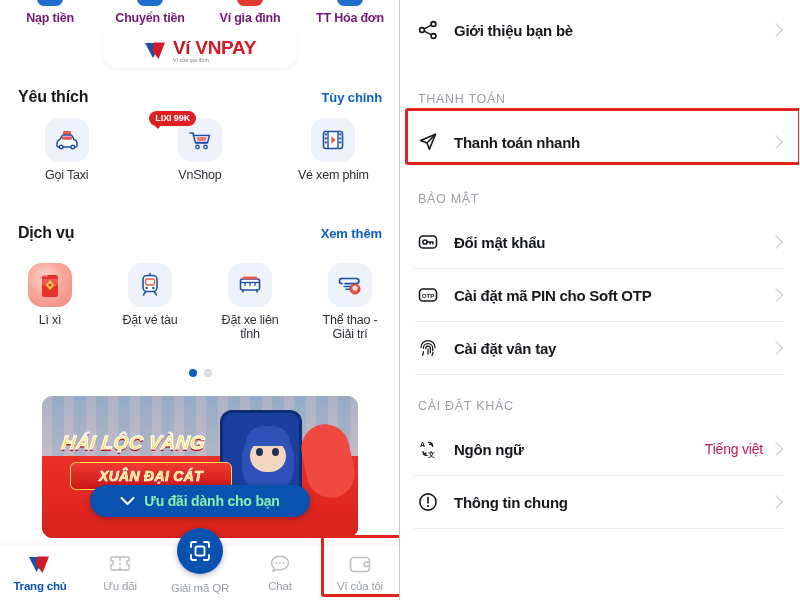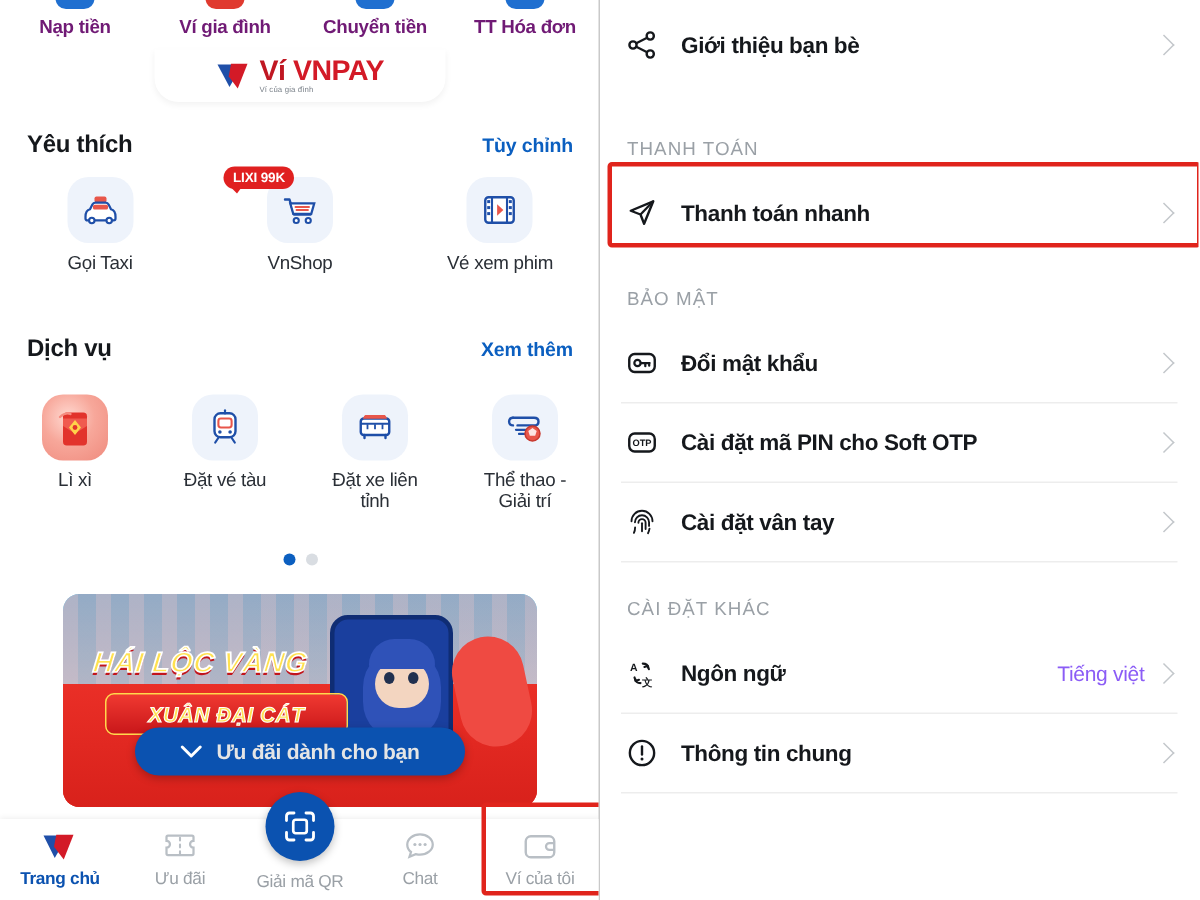--- a/index.html
+++ b/index.html
@@ -145,21 +145,21 @@
   .mascot-hat{
     position:absolute;left:10px;top:6px;width:44px;height:20px;border-radius:22px 22px 4px 4px;
     background:#2f52b8;
   }
   .banner-arm{
     position:absolute;right:6px;top:28px;width:48px;height:74px;border-radius:24px;
     background:#ef4a42;transform:rotate(-12deg);
   }
   .promo-pill{
     position:absolute;left:90px;top:485px;width:220px;height:32px;
-    background:#0b52b0;border-radius:16px;color:#e5e5e5;
+    background:#0b52b0;border-radius:16px;color:#86efac;
     display:flex;align-items:center;justify-content:center;gap:9px;
     font-size:14px;font-weight:600;letter-spacing:-.2px;
     box-shadow:0 2px 6px rgba(0,0,0,.25);z-index:6;
   }
 
   
   .bottom-nav{
     position:absolute;left:0;bottom:0;width:400px;height:54px;
     background:#ffffff;display:flex;align-items:flex-start;
     box-shadow:0 -1px 4px rgba(0,0,0,.07);z-index:8;text-align:center;
@@ -193,21 +193,21 @@
     height:52px;padding:0 18px 0 14px;box-sizing:border-box;
   }
   .row-icon{
     width:28px;height:28px;flex:none;display:flex;align-items:center;justify-content:center;
     margin-right:12px;
   }
   .row-label{
     flex:1;font-size:15px;font-weight:700;color:#15181c;letter-spacing:-.25px;
   }
   .row-value{
-    font-size:14px;color:#8b5cf6;margin-right:8px;letter-spacing:-.2px;
+    font-size:14px;color:#be185d;margin-right:8px;letter-spacing:-.2px;
   }
   .chev{
     width:9px;height:9px;border-right:1.8px solid #c3c7cb;border-top:1.8px solid #c3c7cb;
     transform:rotate(45deg);flex:none;
   }
   .group-head{
     padding:0 18px;height:34px;display:flex;align-items:center;
     font-size:12.5px;color:#9aa0a6;letter-spacing:.7px;font-weight:400;
   }
   .divider{height:1px;background:#ededed;margin:0 14px;}
@@ -222,26 +222,26 @@
 <div class="screen">
 
   <div class="left-panel">
 
     <div class="quick-row">
       <div class="quick-item">
         <div class="quick-icon-cut" style="background:#1f6fd0;"></div>
         <div class="quick-label">Nạp tiền</div>
       </div>
       <div class="quick-item">
+        <div class="quick-icon-cut" style="background:#1f6fd0;"></div>
+        <div class="quick-label">Chuyển tiền</div>
+      </div>
+      <div class="quick-item">
         <div class="quick-icon-cut" style="background:#e03a2f;"></div>
         <div class="quick-label">Ví gia đình</div>
-      </div>
-      <div class="quick-item">
-        <div class="quick-icon-cut" style="background:#1f6fd0;"></div>
-        <div class="quick-label">Chuyển tiền</div>
       </div>
       <div class="quick-item">
         <div class="quick-icon-cut" style="background:#1f6fd0;"></div>
         <div class="quick-label">TT Hóa đơn</div>
       </div>
     </div>
 
     <div class="logo-card">
       <div class="logo-mark">
         <svg width="24" height="19" viewBox="0 0 24 19">

